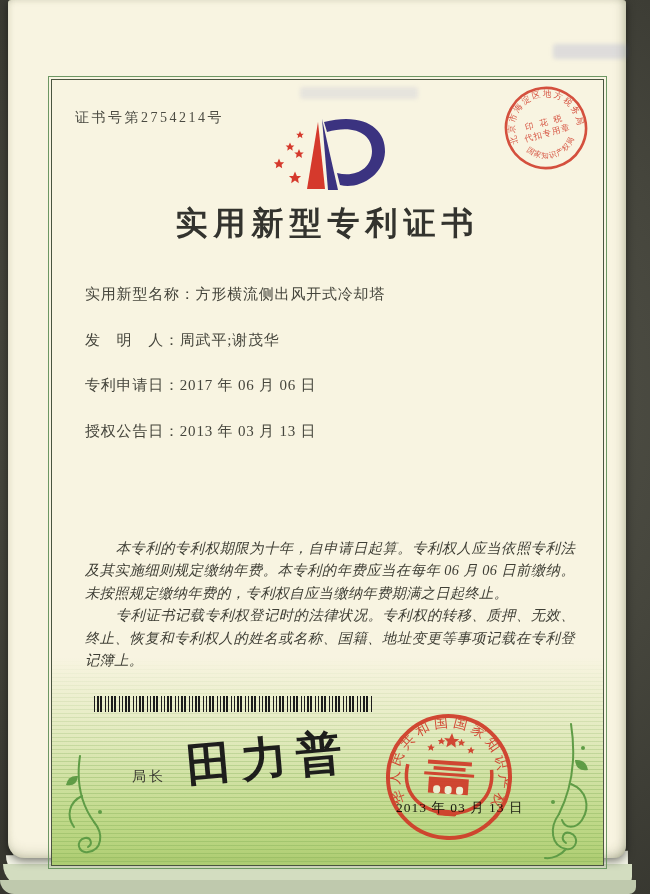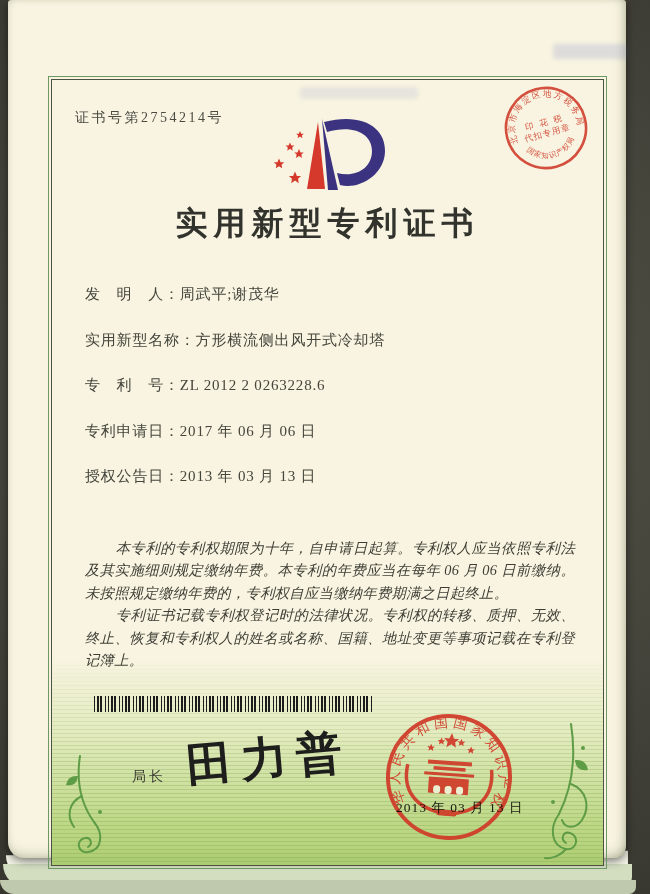--- a/index.html
+++ b/index.html
@@ -120,27 +120,24 @@
             <use href="#star5" transform="translate(41,54) scale(5)"></use>
             <use href="#star5" transform="translate(21,64) scale(5.4)"></use>
             <use href="#star5" transform="translate(37,78) scale(6.4)"></use>
           </g>
         </svg>
 
         <div class="title">实用新型专利证书</div>
 
         <div class="fields">
           <div class="field">
+            <span class="lab">实用新型名称：</span><span class="val">方形横流侧出风开式冷却塔</span>
+          </div>
+          <div class="field">
             <span class="lab">发　明　人：</span><span class="val">周武平;谢茂华</span>
-          </div>
-          <div class="field">
-            <span class="lab">实用新型名称：</span><span class="val">方形横流侧出风开式冷却塔</span>
-          </div>
-          <div class="field">
-            <span class="lab">专　利　号：</span><span class="val">ZL 2012 2 0263228.6</span>
           </div>
           <div class="field">
             <span class="lab">专利申请日：</span><span class="val">2017 年 06 月 06 日</span>
           </div>
           <div class="field">
             <span class="lab">授权公告日：</span><span class="val">2013 年 03 月 13 日</span>
           </div>
         </div>
 
         <div class="paras">

